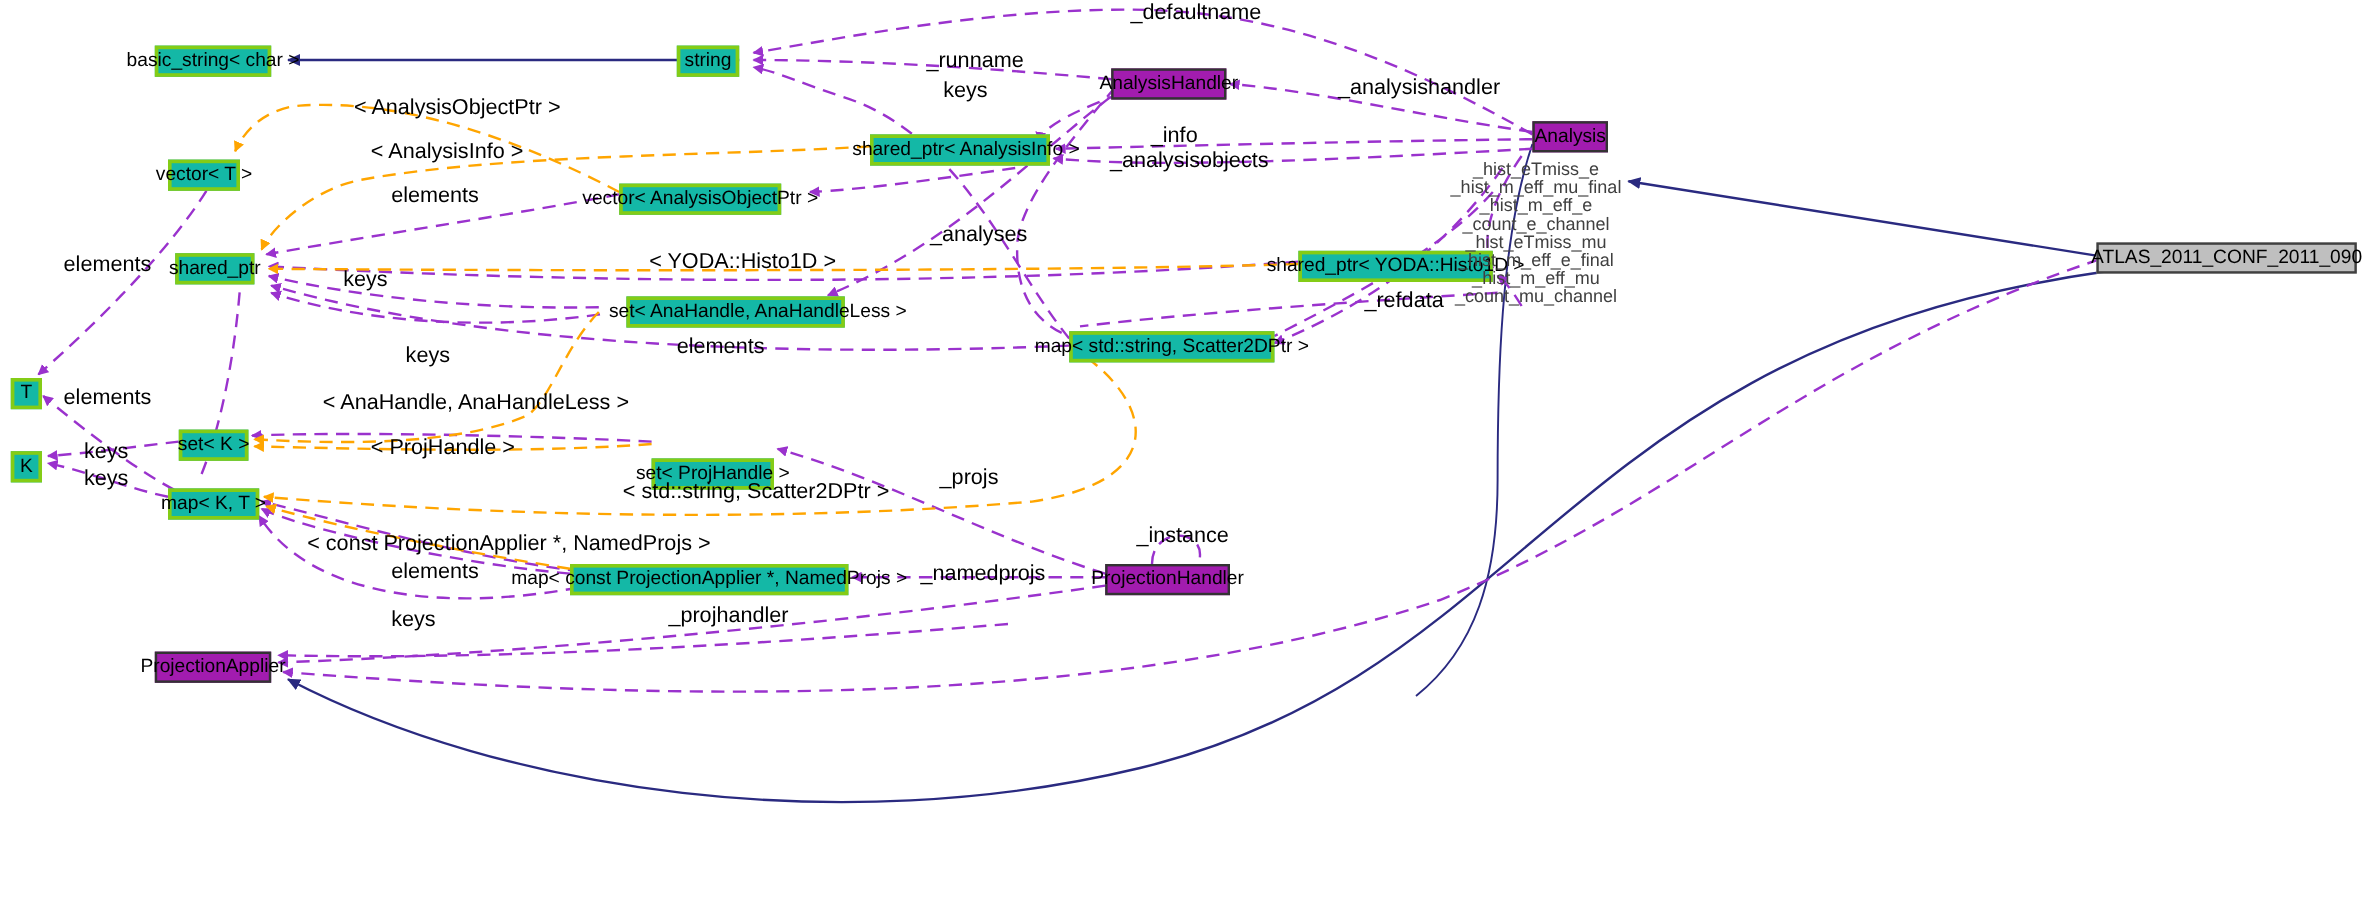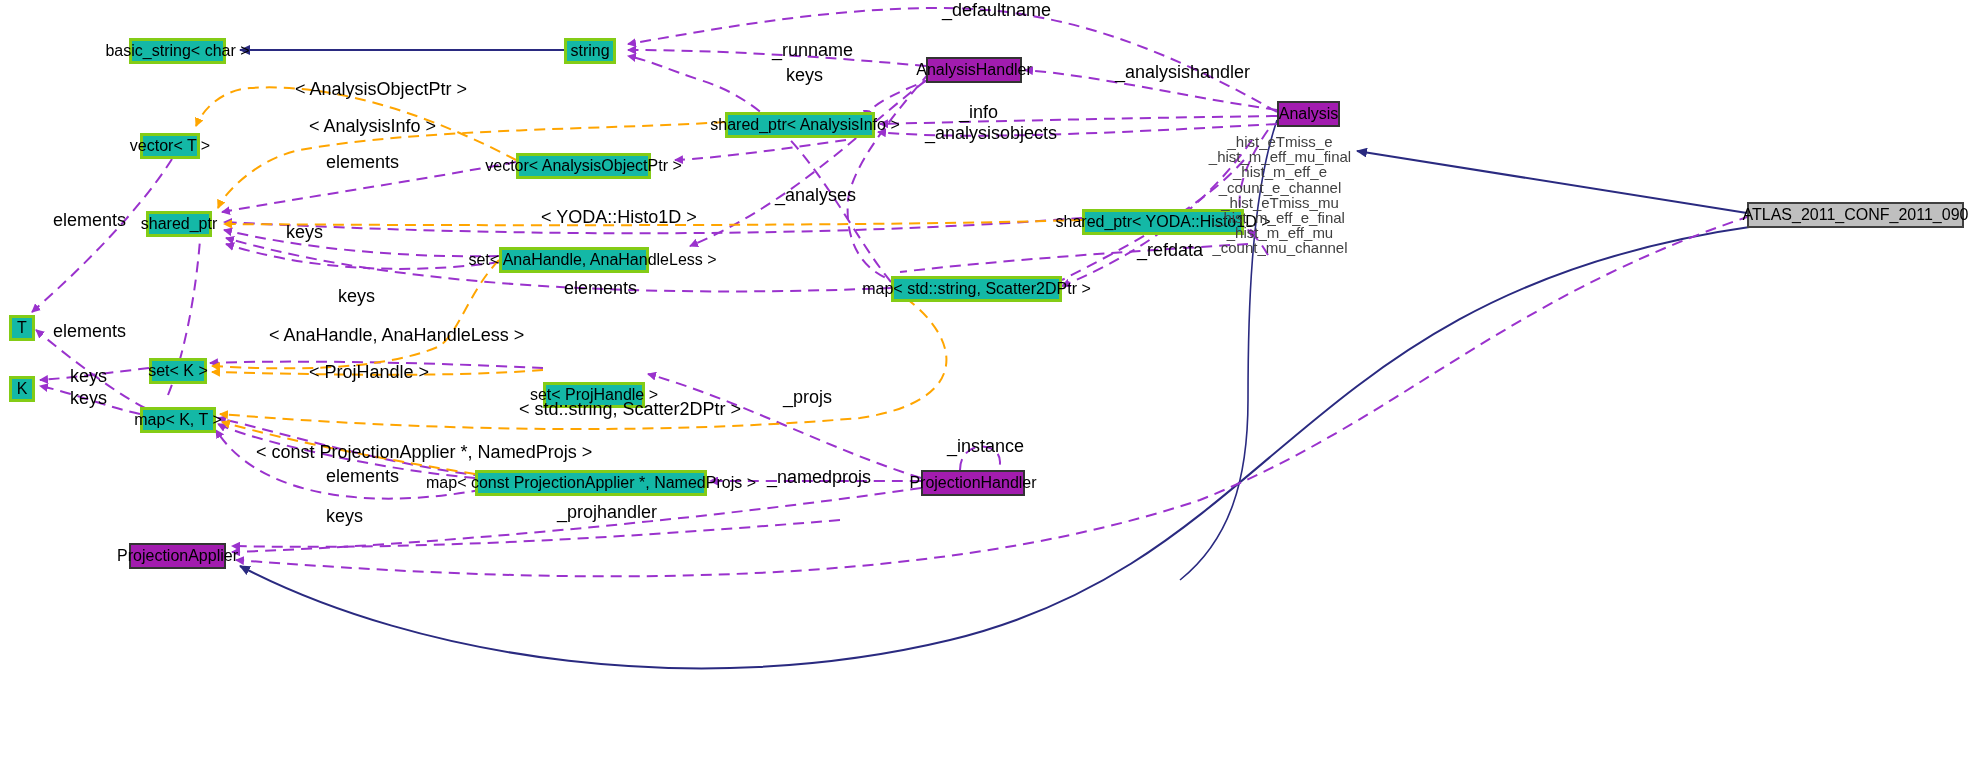--- a/index.html
+++ b/index.html
@@ -197,21 +197,21 @@
   <div class="node" style="left:725px; top:112px; width:150px;padding-left:19px;">shared_ptr&lt; AnalysisInfo &gt;</div>
 
   <div class="node" style="left:140px; top:133px; width:60px;">vector&lt; T &gt;</div>
 
   <div class="node" style="left:516px; top:153px; width:135px;">vector&lt; AnalysisObjectPtr &gt;</div>
 
   <div class="node" style="left:146px; top:211px; width:66px;">shared_ptr</div>
 
   <div class="node" style="left:1082px; top:209px; width:162px;">shared_ptr&lt; YODA::Histo1D &gt;</div>
 
-  <div class="node" style="left:499px; top:247px; width:150px;padding-left:46px;">set&lt; AnaHandle, AnaHandleLess &gt;</div>
+  <div class="node" style="left:522px; top:247px; width:182px;padding-left:46px;">set&lt; AnaHandle, AnaHandleLess &gt;</div>
 
   <div class="node" style="left:891px; top:276px; width:171px;">map&lt; std::string, Scatter2DPtr &gt;</div>
 
   <div class="node" style="left:9px; top:315px; width:26px;">T</div>
 
   <div class="node" style="left:9px; top:376px; width:26px;">K</div>
 
   <div class="node" style="left:149px; top:358px; width:58px;">set&lt; K &gt;</div>
 
   <div class="node" style="left:543px; top:348px; width:102px;margin-top:34px;">set&lt; ProjHandle &gt;</div>

